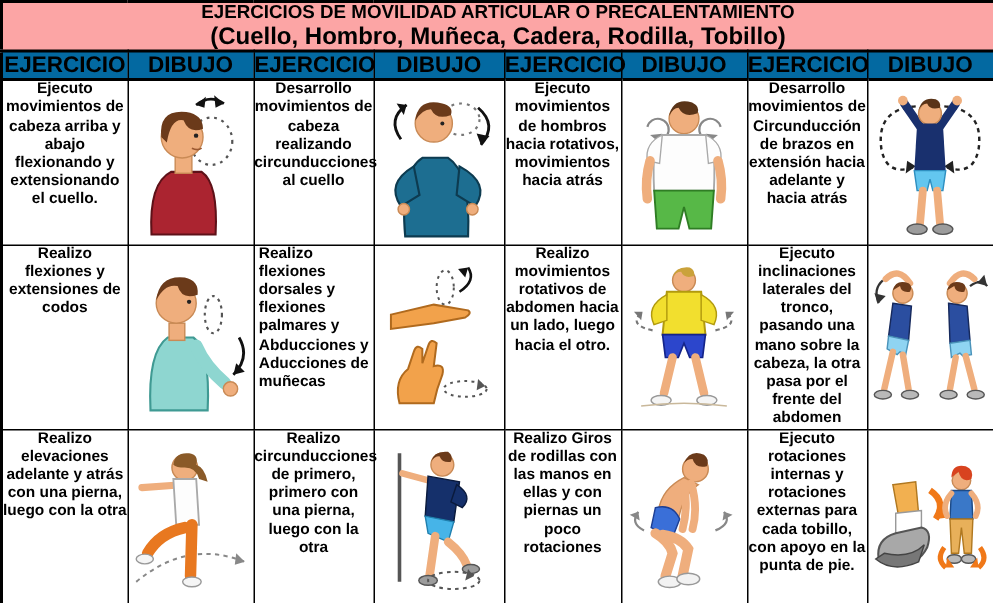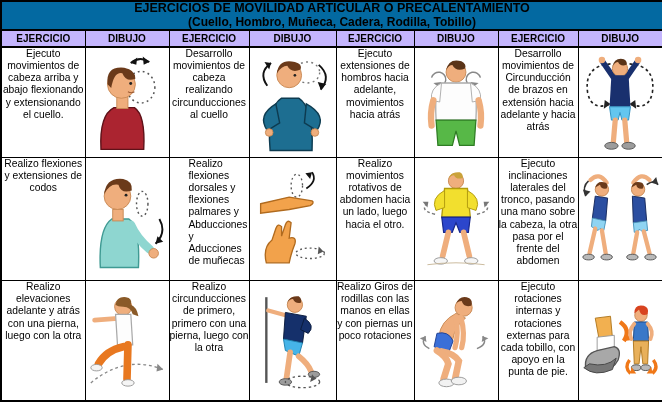--- a/index.html
+++ b/index.html
@@ -7,35 +7,35 @@
     width: 662px; height: 402px; box-sizing: border-box;
     font-family: "Liberation Sans", sans-serif;
     background:#fff;
   }
   table.grid {
     width: 662px; height: 402px; border-collapse: collapse; table-layout: fixed;
     border: 2px solid #000;
   }
   table.grid td, table.grid th { border: 1px solid #000; box-sizing: border-box; padding:0; }
   .title-cell {
-    background:#0369a1; text-align:center; vertical-align:middle;
+    background:#fca5a5; text-align:center; vertical-align:middle;
     border-bottom: 2px solid #000 !important; height: 28px;
   }
   .title-line1 { font-weight:bold; font-size:12.5px; color:#000; line-height:1.1; }
-  .title-line2 { font-weight:bold; font-size:12px; color:#000; line-height:1.1; }
+  .title-line2 { font-weight:bold; font-size:16px; color:#000; line-height:1.1; }
   th.col-h {
-    background:#c4b5fd; font-weight:bold; font-size:10px; color:#000;
+    background:#0369a1; font-weight:bold; font-size:15px; color:#000;
     text-align:center; vertical-align:middle; height:17px;
     border-bottom: 2px solid #000 !important;
   }
   td.ex {
     font-size:10.3px; line-height:1.18; color:#000;
-    text-align:center; vertical-align:top; padding:3px 2px 0 2px;
-  }
-  td.ex.left { text-align:left; padding-left:19px; }
+    text-align:center; vertical-align:top; padding:3px 2px 0 2px;font-weight:bold;
+  }
+  td.ex.left { text-align:left; padding-left:3px; }
   td.draw { text-align:center; vertical-align:middle; background:#fff; }
   .illus { display:block; margin:0 auto; }
   tr.r1 { height:110px; } tr.r2 { height:123px;margin-left:48px; } tr.r3 { height:120px; }
 </style>
 </head>
 <body>
 
 <div class="sheet">
 <table class="grid">
   <colgroup>
@@ -95,21 +95,21 @@
         <circle cx="38" cy="24" r="13" fill="#efae7d" stroke="#c98a55"></circle>
         <path d="M25 22 Q27 6 44 10 Q52 12 50 18 Q40 22 36 14 Q30 14 25 22Z" fill="#6b3a1a"></path>
         <circle cx="44" cy="24" r="1.4" fill="#222"></circle>
         <path d="M18 103 Q14 58 30 48 L48 48 Q64 58 62 103Z" fill="#1d6e91" stroke="#0d3b50" stroke-width="1.5"></path>
         <path d="M24 54 Q4 66 15 82 L28 74 Z" fill="#1d6e91" stroke="#0d3b50" stroke-width="1.5"></path>
         <path d="M56 54 Q78 66 67 82 L54 74 Z" fill="#1d6e91" stroke="#0d3b50" stroke-width="1.5"></path>
         <circle cx="17" cy="84" r="4" fill="#efae7d" stroke="#c98a55"></circle>
         <circle cx="65" cy="84" r="4" fill="#efae7d" stroke="#c98a55"></circle>
       </svg>
     </td>
-    <td class="ex">Ejecuto extensiones de hombros hacia adelante, movimientos hacia atrás</td>
+    <td class="ex">Ejecuto movimientos de hombros hacia rotativos, movimientos hacia atrás</td>
     <td class="draw">
       <svg class="illus" width="76" height="100" viewBox="0 0 84 104" aria-label="shoulder-forward-back-illustration">
         <path d="M15 25 a8 8 0 1 1 7 10" fill="none" stroke="#888" stroke-width="1.6"></path>
         <polygon points="22,35 17,31 26,30" fill="#888"></polygon>
         <path d="M69 25 a8 8 0 1 0 -7 10" fill="none" stroke="#888" stroke-width="1.6"></path>
         <polygon points="62,35 67,31 58,30" fill="#888"></polygon>
         <circle cx="42" cy="19" r="11" fill="#efae7d" stroke="#c98a55"></circle>
         <path d="M31 17 Q34 3 48 7 Q54 10 52 15 Q42 19 38 11 Q34 11 31 17Z" fill="#5a3418"></path>
         <path d="M26 31 L58 31 Q66 35 64 72 L20 72 Q18 35 26 31Z" fill="#fdfdfd" stroke="#a9a9a9" stroke-width="1.4"></path>
         <path d="M26 31 Q13 37 15 50 L24 52 Z" fill="#fdfdfd" stroke="#a9a9a9"></path>

